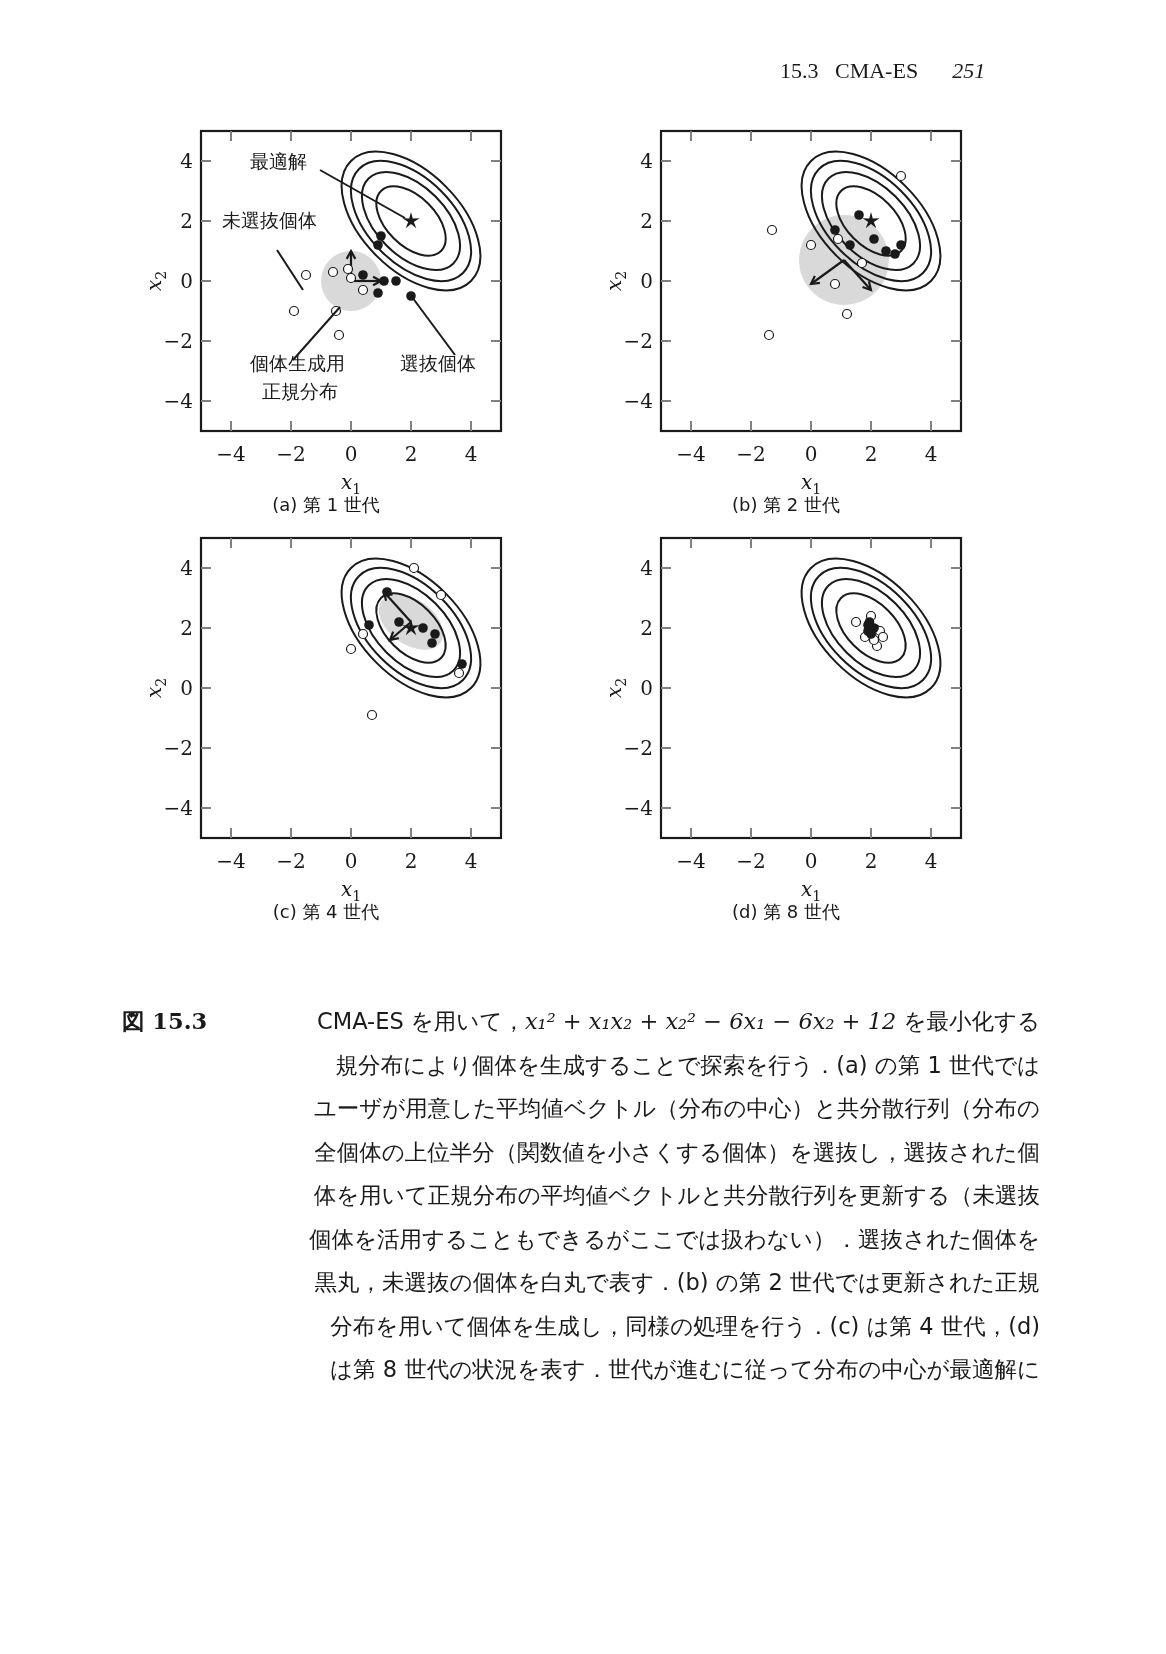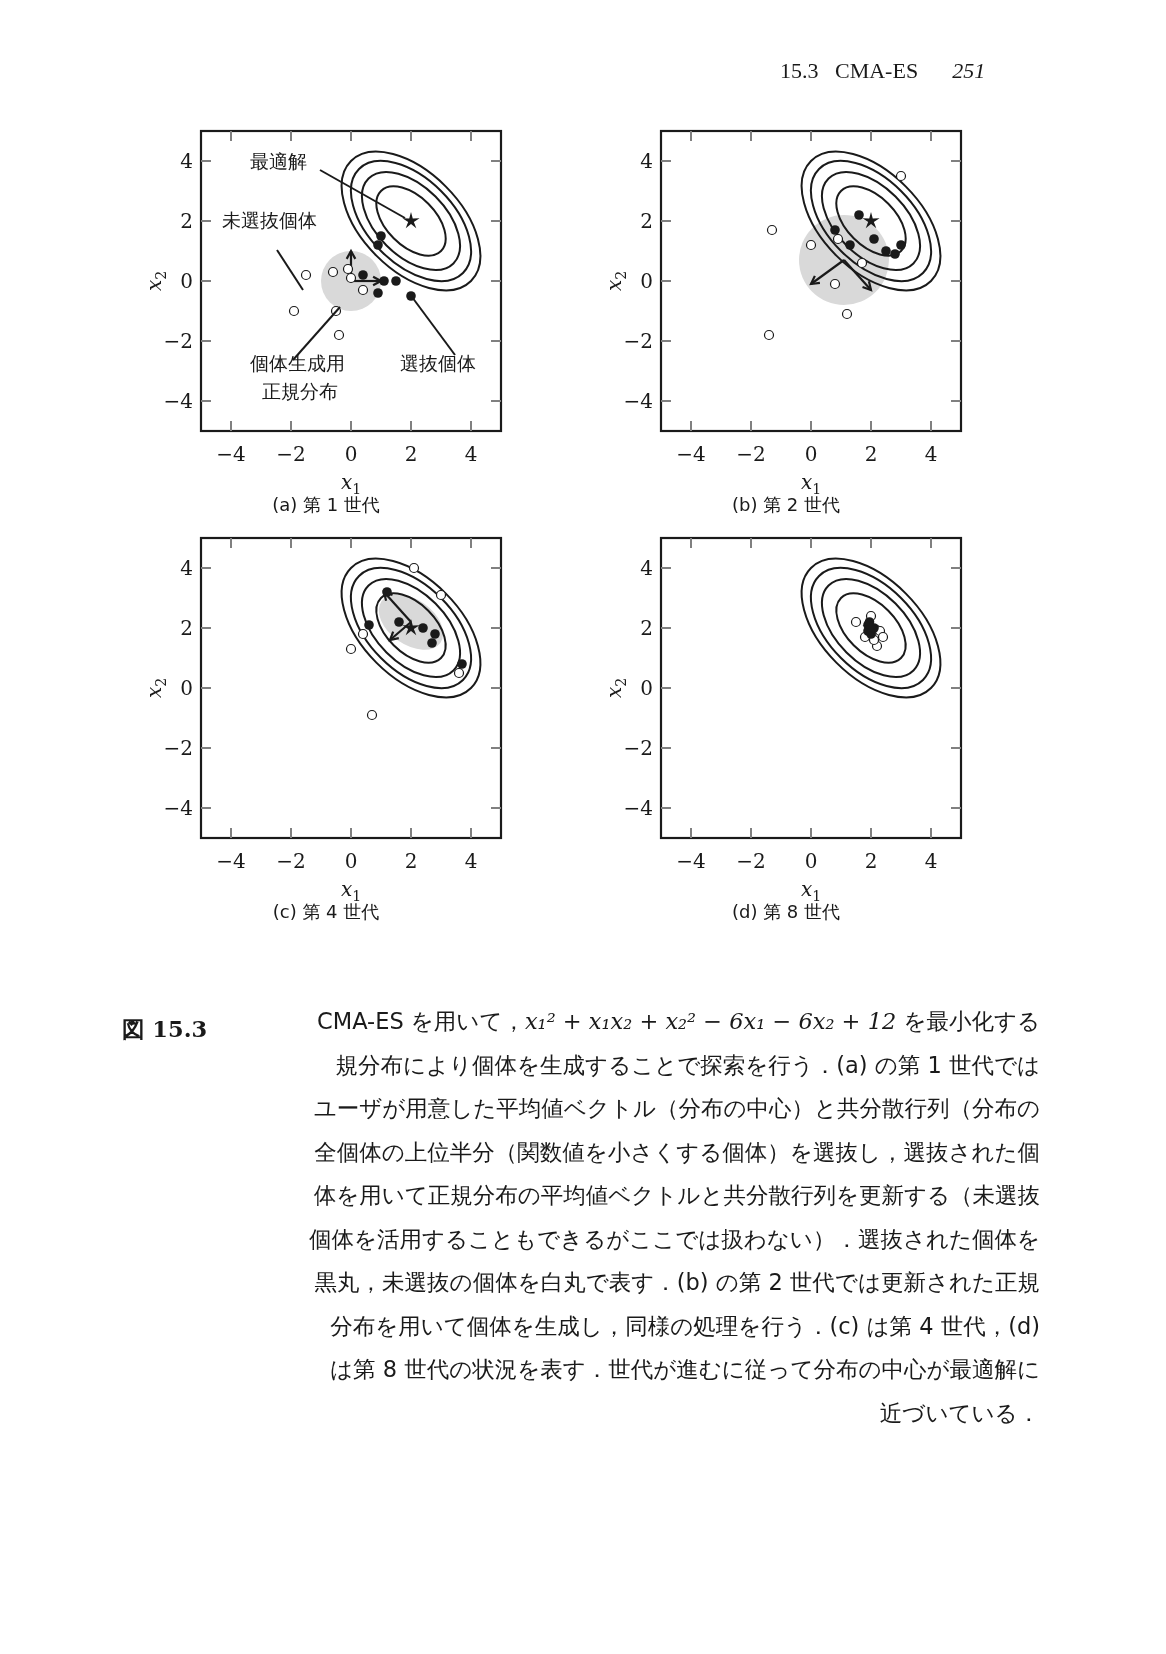--- a/index.html
+++ b/index.html
@@ -2,21 +2,21 @@
 <html><head>
 <meta charset="utf-8">
 <style>
   html, body { margin:0; padding:0; background:#fff; }
   body { width:1166px; height:1654px; position:relative; font-family:"DejaVu Serif", serif; color:#1a1a1a; overflow:hidden; }
   .running-head { position:absolute; top:58px; left:780px; font-family:"Liberation Serif", serif; font-size:22px; }
   .running-head .sec { display:inline-block; margin-right:34px; }
   .running-head .page { font-style:italic; }
   svg.fig { position:absolute; left:0; top:0; }
   .caption { position:absolute; left:122px; top:1000px; width:920px; font-family:"DejaVu Sans", sans-serif; font-size:22.5px; line-height:43.5px; }
-  .caption .label { position:absolute; left:0; top:8px; font-weight:bold; font-family:"DejaVu Serif", serif; }
+  .caption .label { position:absolute; left:0; top:0; font-weight:bold; font-family:"DejaVu Serif", serif; }
   .caption .body { position:absolute; left:118px; top:0; width:800px; }
   .caption .line { white-space:nowrap; display:block;text-align:right; }
   .math { font-family:"DejaVu Serif", serif; font-style:italic; }
 </style>
 </head>
 <body>
 
 <div class="running-head">
   <span class="sec"><span>15.3</span>&nbsp;&nbsp;&nbsp;<span>CMA-ES</span></span><span class="page">251</span>
 </div>
@@ -293,15 +293,14 @@
   <div class="body" id="caption-body">
       <span class="line"><span>CMA-ES を用いて，</span><span class="math">x₁² + x₁x₂ + x₂² − 6x₁ − 6x₂ + 12</span><span> を最小化する</span></span>
       <span class="line"><span>規分布により個体を生成することで探索を行う．(a) の第 1 世代では</span></span>
       <span class="line"><span>ユーザが用意した平均値ベクトル（分布の中心）と共分散行列（分布の</span></span>
       <span class="line"><span>全個体の上位半分（関数値を小さくする個体）を選抜し，選抜された個</span></span>
       <span class="line"><span>体を用いて正規分布の平均値ベクトルと共分散行列を更新する（未選抜</span></span>
       <span class="line"><span>個体を活用することもできるがここでは扱わない）．選抜された個体を</span></span>
       <span class="line"><span>黒丸，未選抜の個体を白丸で表す．(b) の第 2 世代では更新された正規</span></span>
       <span class="line"><span>分布を用いて個体を生成し，同様の処理を行う．(c) は第 4 世代，(d)</span></span>
       <span class="line"><span>は第 8 世代の状況を表す．世代が進むに従って分布の中心が最適解に</span></span>
-      <span class="line"><span>近づいている．</span></span>
     </div>
 </div>
 
 </body></html>

